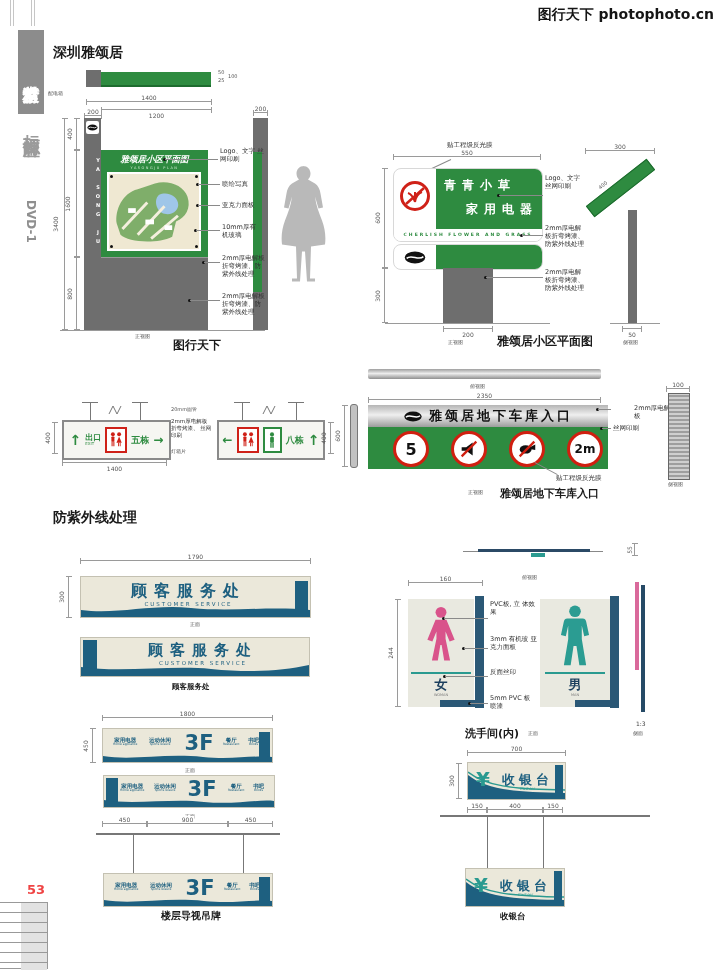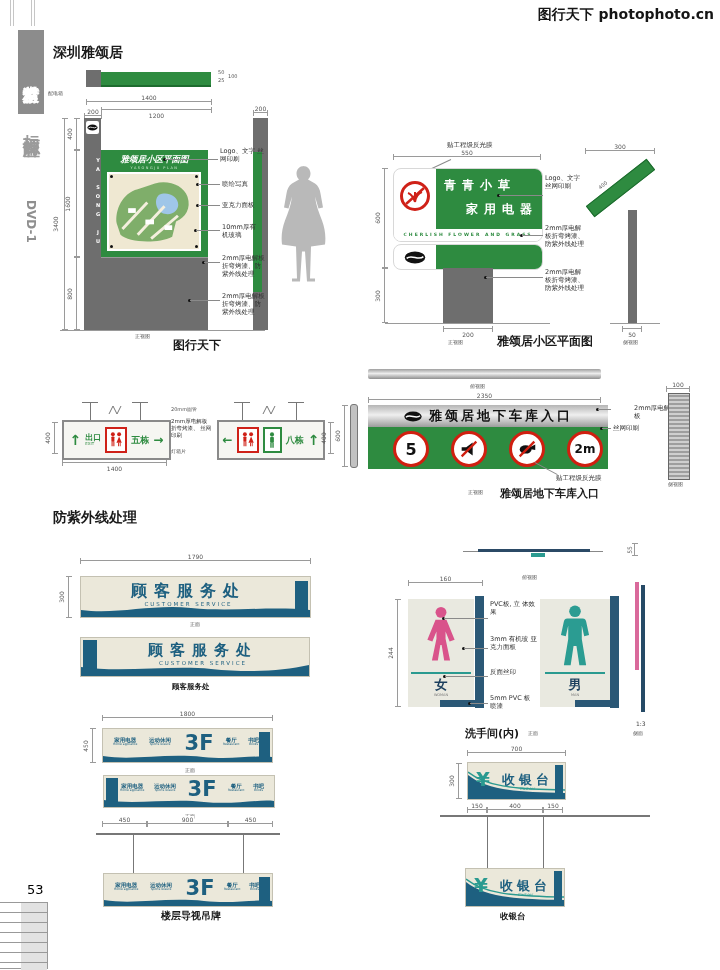--- a/index.html
+++ b/index.html
@@ -36,21 +36,21 @@
 
 <div class="abs" style="left:10px;top:0;width:1px;height:26px;background:#c6c6c6"></div>
 <div class="abs" style="left:13px;top:0;width:1px;height:26px;background:#c6c6c6"></div>
 <div class="abs" style="left:31px;top:0;width:1px;height:26px;background:#c6c6c6"></div>
 <div class="abs" style="left:34px;top:0;width:1px;height:26px;background:#c6c6c6"></div>
 <div class="abs" style="left:18px;top:30px;width:26px;height:84px;background:#8c8c8c;display:flex;align-items:center;justify-content:center">
   <span class="vtext" style="color:#fff;font-weight:bold;font-size:17px;line-height:1">追梦素材</span>
 </div>
 <div class="abs vtext" style="left:21px;top:120px;font-size:17px;font-weight:bold;color:#9b9b9b;letter-spacing:3px">标识牌匾</div>
 <div class="abs" style="left:24px;top:200px;writing-mode:vertical-rl;font-size:12px;font-weight:bold;color:#8f8f8f">DVD-1</div>
-<div class="abs" style="left:27px;top:882px;font-size:13px;font-weight:normal;color:#000000">53</div>
+<div class="abs" style="left:27px;top:882px;font-size:13px;font-weight:bold;color:#ef4444">53</div>
 <div class="abs" style="left:0;top:902px;width:47px;height:66px;border-bottom:1px solid #999;border-right:1px solid #999">
   <div style="height:9px;border-top:1px solid #999;background:linear-gradient(90deg,transparent 0 21px,#e2e2e2 21px)"></div>
   <div style="height:9px;border-top:1px solid #999;background:linear-gradient(90deg,transparent 0 21px,#e2e2e2 21px)"></div>
   <div style="height:9px;border-top:1px solid #999;background:linear-gradient(90deg,transparent 0 21px,#e2e2e2 21px)"></div>
   <div style="height:9px;border-top:1px solid #999;background:linear-gradient(90deg,transparent 0 21px,#e2e2e2 21px)"></div>
   <div style="height:9px;border-top:1px solid #999;background:linear-gradient(90deg,transparent 0 21px,#e2e2e2 21px)"></div>
   <div style="height:9px;border-top:1px solid #999;background:linear-gradient(90deg,transparent 0 21px,#e2e2e2 21px)"></div>
   <div style="height:9px;border-top:1px solid #999;background:linear-gradient(90deg,transparent 0 21px,#e2e2e2 21px)"></div>
 </div>
 

